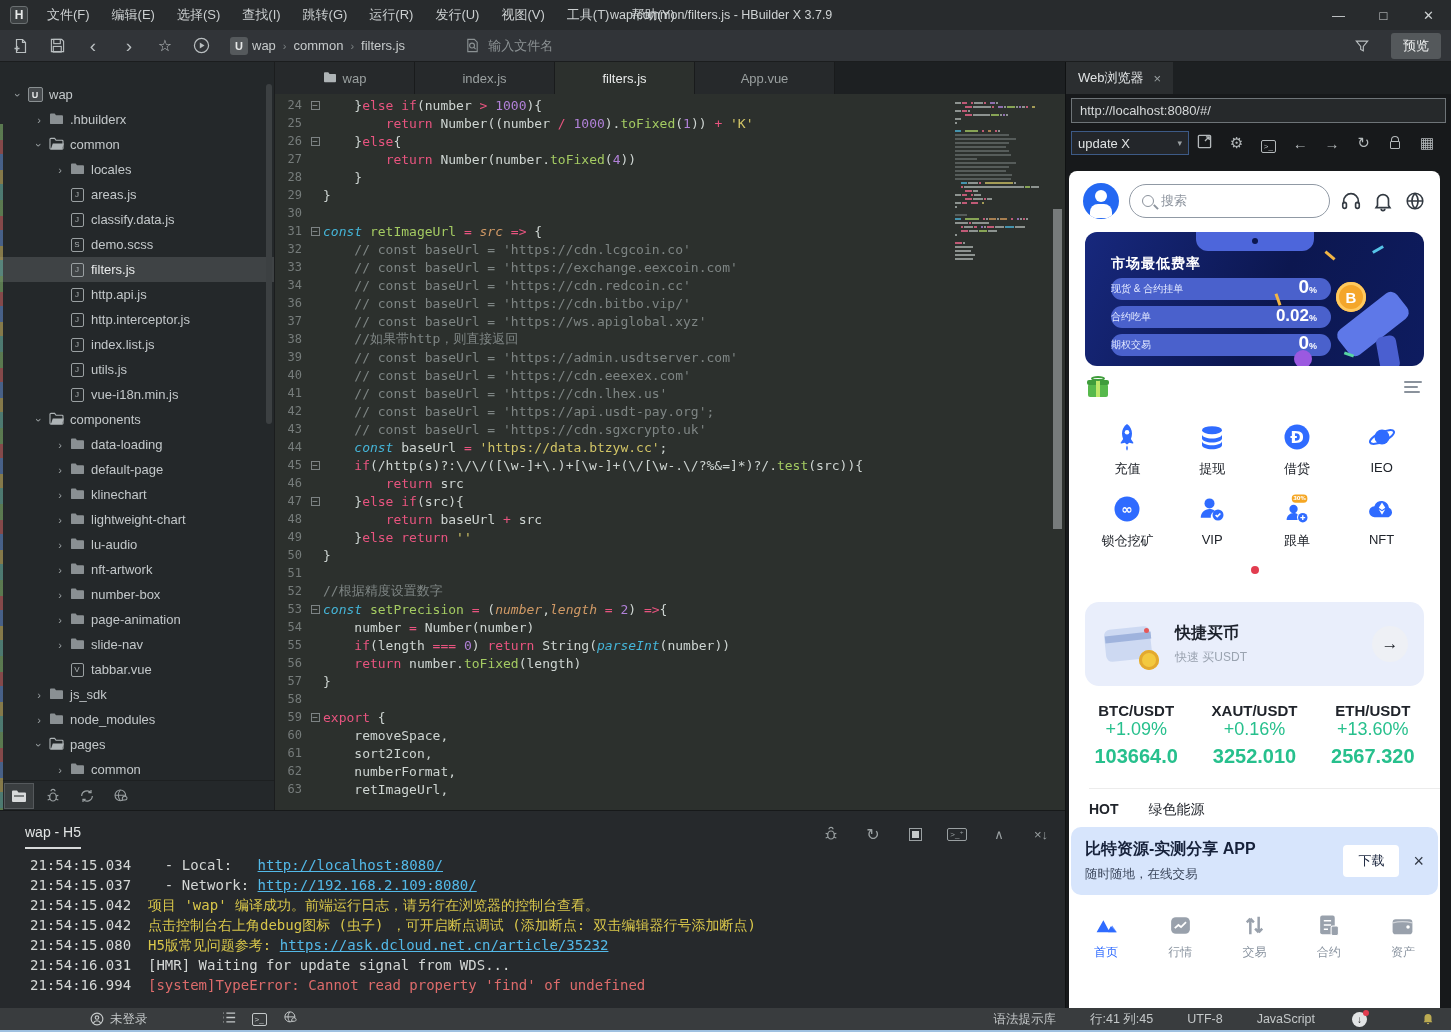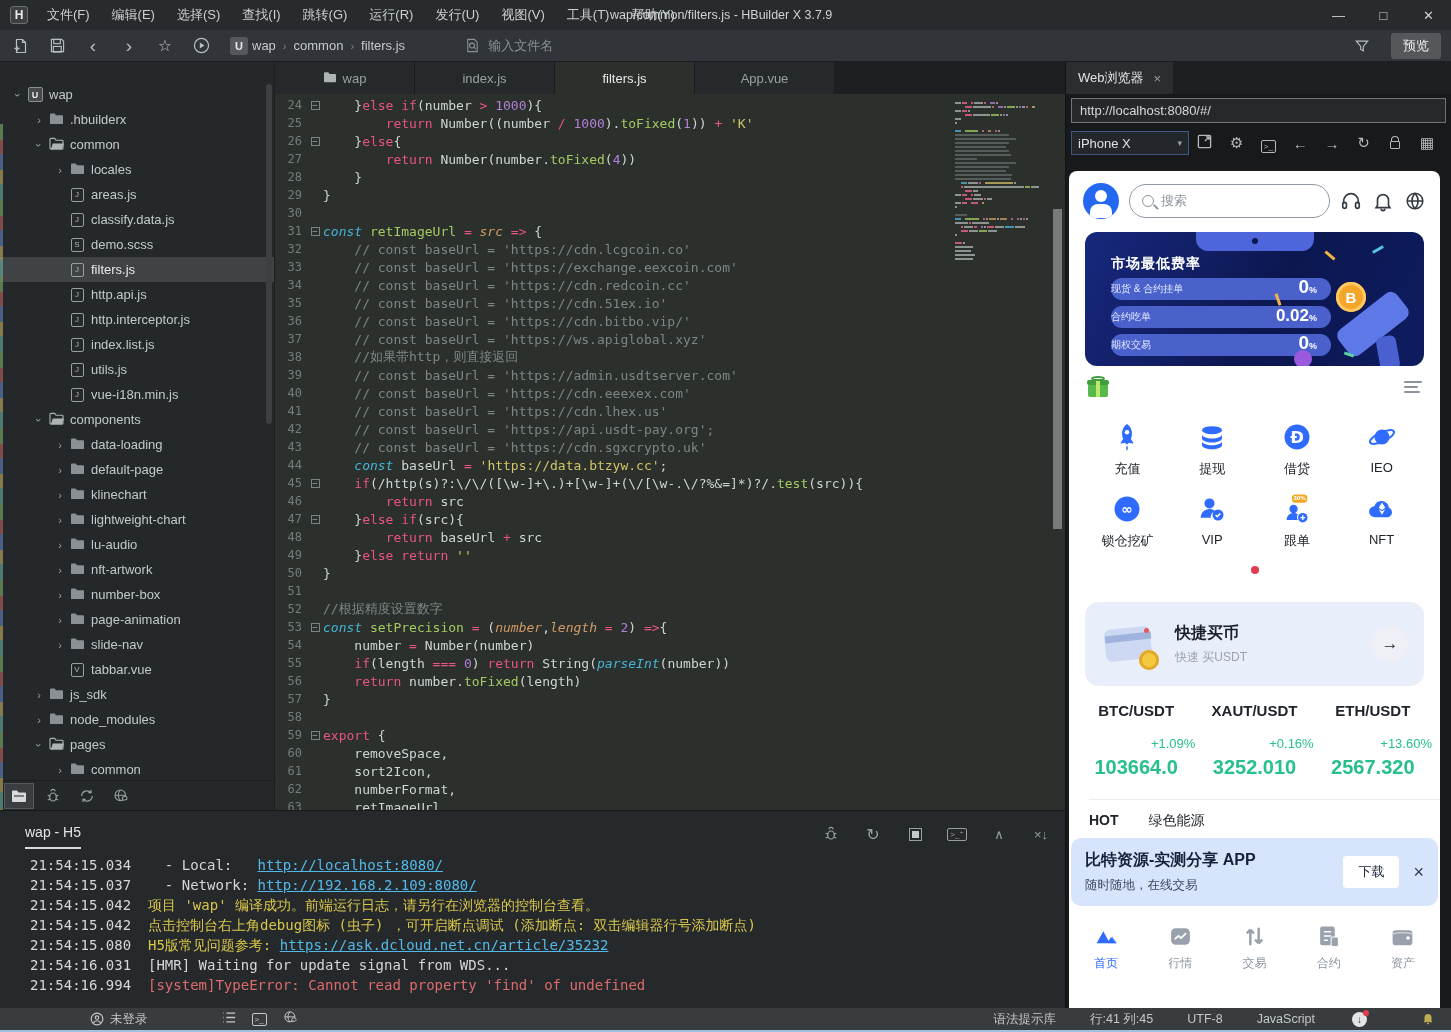--- a/index.html
+++ b/index.html
@@ -146,21 +146,21 @@
   .qb-stripe { position:absolute; left:4px; top:18px; width:46px; height:7px; background:#9fb3dd; transform:rotate(-6deg); }
   .qb-dot { position:absolute; right:14px; top:12px; width:5px; height:5px; border-radius:50%; background:#e65858; }
   .qb-coin { position:absolute; right:4px; bottom:2px; width:20px; height:20px; border-radius:50%; background:#f3c93f; box-shadow:inset 0 0 0 3px #e3a92f; }
   .qb-txt .t { font-size:16px; font-weight:bold; color:#1c212b; }
   .qb-txt .s { font-size:12px; color:#9aa3b0; margin-top:5px; }
   .qb-arrow { margin-left:auto; width:36px; height:36px; border-radius:50%; background:#eef0f5; display:flex; align-items:center; justify-content:center; color:#20242b; font-size:17px; }
 
   .tickers { display:flex; margin:16px 8px 0; }
   .tick { flex:1; text-align:center; }
   .tick .pair { font-size:15px; color:#20242b; font-weight:600; }
-  .tick .chg { font-size:13px; margin-top:17px;text-align:right; }
+  .tick .chg { font-size:18px; margin-top:0; }
   .tick .price { font-size:20px; font-weight:bold; margin-top:5px; }
   .list-tabs { display:flex; gap:30px; margin:20px 0 0 20px; padding-top:12px; border-top:1px solid #ececec; font-size:14px; color:#20242b; }
   .list-tabs .lt:first-child { font-weight:bold; }
 
   .dl-banner { margin:8px 2px 0; background:#d7e5fc; border-radius:10px; display:flex; align-items:center; padding:12px 14px; gap:10px; }
   .dl-txt .t { font-size:16px; font-weight:bold; color:#16213a; }
   .dl-txt .s { font-size:12.5px; color:#3c475c; margin-top:6px; }
   .dl-btn { margin-left:auto; background:#fff; border-radius:4px; padding:7px 15px; font-size:13px; color:#16213a; flex:0 0 auto; }
   .dl-x { font-size:18px; color:#333a46; margin-left:4px; flex:0 0 auto; }
 
@@ -553,21 +553,20 @@
                 <div class="code-line"><span class="gutter-num">25</span><span class="fold-col"></span><span class="tok-p">        </span><span class="tok-k">return</span><span class="tok-p"> Number((number </span><span class="tok-o">/</span><span class="tok-p"> </span><span class="tok-n">1000</span><span class="tok-p">).</span><span class="tok-f">toFixed</span><span class="tok-p">(</span><span class="tok-n">1</span><span class="tok-p">)) </span><span class="tok-o">+</span><span class="tok-p"> </span><span class="tok-s">'K'</span></div>
                 <div class="code-line"><span class="gutter-num">26</span><span class="fold-col"><span class="fold-box">–</span></span><span class="tok-p">    }</span><span class="tok-k">else</span><span class="tok-p">{</span></div>
                 <div class="code-line"><span class="gutter-num">27</span><span class="fold-col"></span><span class="tok-p">        </span><span class="tok-k">return</span><span class="tok-p"> Number(number.</span><span class="tok-f">toFixed</span><span class="tok-p">(</span><span class="tok-n">4</span><span class="tok-p">))</span></div>
                 <div class="code-line"><span class="gutter-num">28</span><span class="fold-col"></span><span class="tok-p">    }</span></div>
                 <div class="code-line"><span class="gutter-num">29</span><span class="fold-col"></span><span class="tok-p">}</span></div>
                 <div class="code-line"><span class="gutter-num">30</span><span class="fold-col"></span></div>
                 <div class="code-line"><span class="gutter-num">31</span><span class="fold-col"><span class="fold-box">–</span></span><span class="tok-d">const</span><span class="tok-p"> </span><span class="tok-f">retImageUrl</span><span class="tok-p"> </span><span class="tok-o">=</span><span class="tok-p"> </span><span class="tok-v">src</span><span class="tok-p"> </span><span class="tok-o">=&gt;</span><span class="tok-p"> {</span></div>
                 <div class="code-line"><span class="gutter-num">32</span><span class="fold-col"></span><span class="tok-c">    // const baseUrl = 'https://cdn.lcgcoin.co'</span></div>
                 <div class="code-line"><span class="gutter-num">33</span><span class="fold-col"></span><span class="tok-c">    // const baseUrl = 'https://exchange.eexcoin.com'</span></div>
                 <div class="code-line"><span class="gutter-num">34</span><span class="fold-col"></span><span class="tok-c">    // const baseUrl = 'https://cdn.redcoin.cc'</span></div>
-                <div class="code-line"><span class="gutter-num">35</span><span class="fold-col"></span><span class="tok-c">    // const baseUrl = 'https://cdn.51ex.io'</span></div>
                 <div class="code-line"><span class="gutter-num">36</span><span class="fold-col"></span><span class="tok-c">    // const baseUrl = 'https://cdn.bitbo.vip/'</span></div>
                 <div class="code-line"><span class="gutter-num">37</span><span class="fold-col"></span><span class="tok-c">    // const baseUrl = 'https://ws.apiglobal.xyz'</span></div>
                 <div class="code-line"><span class="gutter-num">38</span><span class="fold-col"></span><span class="tok-c">    //如果带http，则直接返回</span></div>
                 <div class="code-line"><span class="gutter-num">39</span><span class="fold-col"></span><span class="tok-c">    // const baseUrl = 'https://admin.usdtserver.com'</span></div>
                 <div class="code-line"><span class="gutter-num">40</span><span class="fold-col"></span><span class="tok-c">    // const baseUrl = 'https://cdn.eeexex.com'</span></div>
                 <div class="code-line"><span class="gutter-num">41</span><span class="fold-col"></span><span class="tok-c">    // const baseUrl = 'https://cdn.lhex.us'</span></div>
                 <div class="code-line"><span class="gutter-num">42</span><span class="fold-col"></span><span class="tok-c">    // const baseUrl = 'https://api.usdt-pay.org';</span></div>
                 <div class="code-line"><span class="gutter-num">43</span><span class="fold-col"></span><span class="tok-c">    // const baseUrl = 'https://cdn.sgxcrypto.uk'</span></div>
                 <div class="code-line"><span class="gutter-num">44</span><span class="fold-col"></span><span class="tok-p">    </span><span class="tok-d">const</span><span class="tok-p"> baseUrl </span><span class="tok-o">=</span><span class="tok-p"> </span><span class="tok-s">'https://data.btzyw.cc'</span><span class="tok-p">;</span></div>
                 <div class="code-line"><span class="gutter-num">45</span><span class="fold-col"><span class="fold-box">–</span></span><span class="tok-p">    </span><span class="tok-k">if</span><span class="tok-p">(/http(s)?:\/\/([\w-]+\.)+[\w-]+(\/[\w-.\/?%&amp;=]*)?/.</span><span class="tok-f">test</span><span class="tok-p">(src)){</span></div>
@@ -846,21 +845,21 @@
         <div class="rp-tab">
           <span>Web浏览器</span>
           <span class="x">×</span>
         </div>
       </div>
       <div class="rp-url-row">
         <div class="rp-url">http://localhost:8080/#/</div>
       </div>
       <div class="rp-devrow">
         <div class="dev-select">
-          <span>iPhone X</span>
+          <span>update X</span>
           <span class="caret">▾</span>
         </div>
         <span class="rp-ic"><svg width="15" height="15" viewBox="0 0 16 16" fill="none" stroke="#b4b9bb" stroke-width="1.4">
               <rect x="1.5" y="1.5" width="13" height="13" rx="1"></rect>
               <path d="M13 3L8.5 7.5M9.5 3H13v3.5"></path>
             </svg></span>
         <span class="rp-ic">⚙</span>
         <span class="rp-ic"><span class="term-box" style="border-color:#b4b9bb;color:#b4b9bb;">&gt;_</span></span>
         <span class="rp-ic">←</span>
         <span class="rp-ic">→</span>

